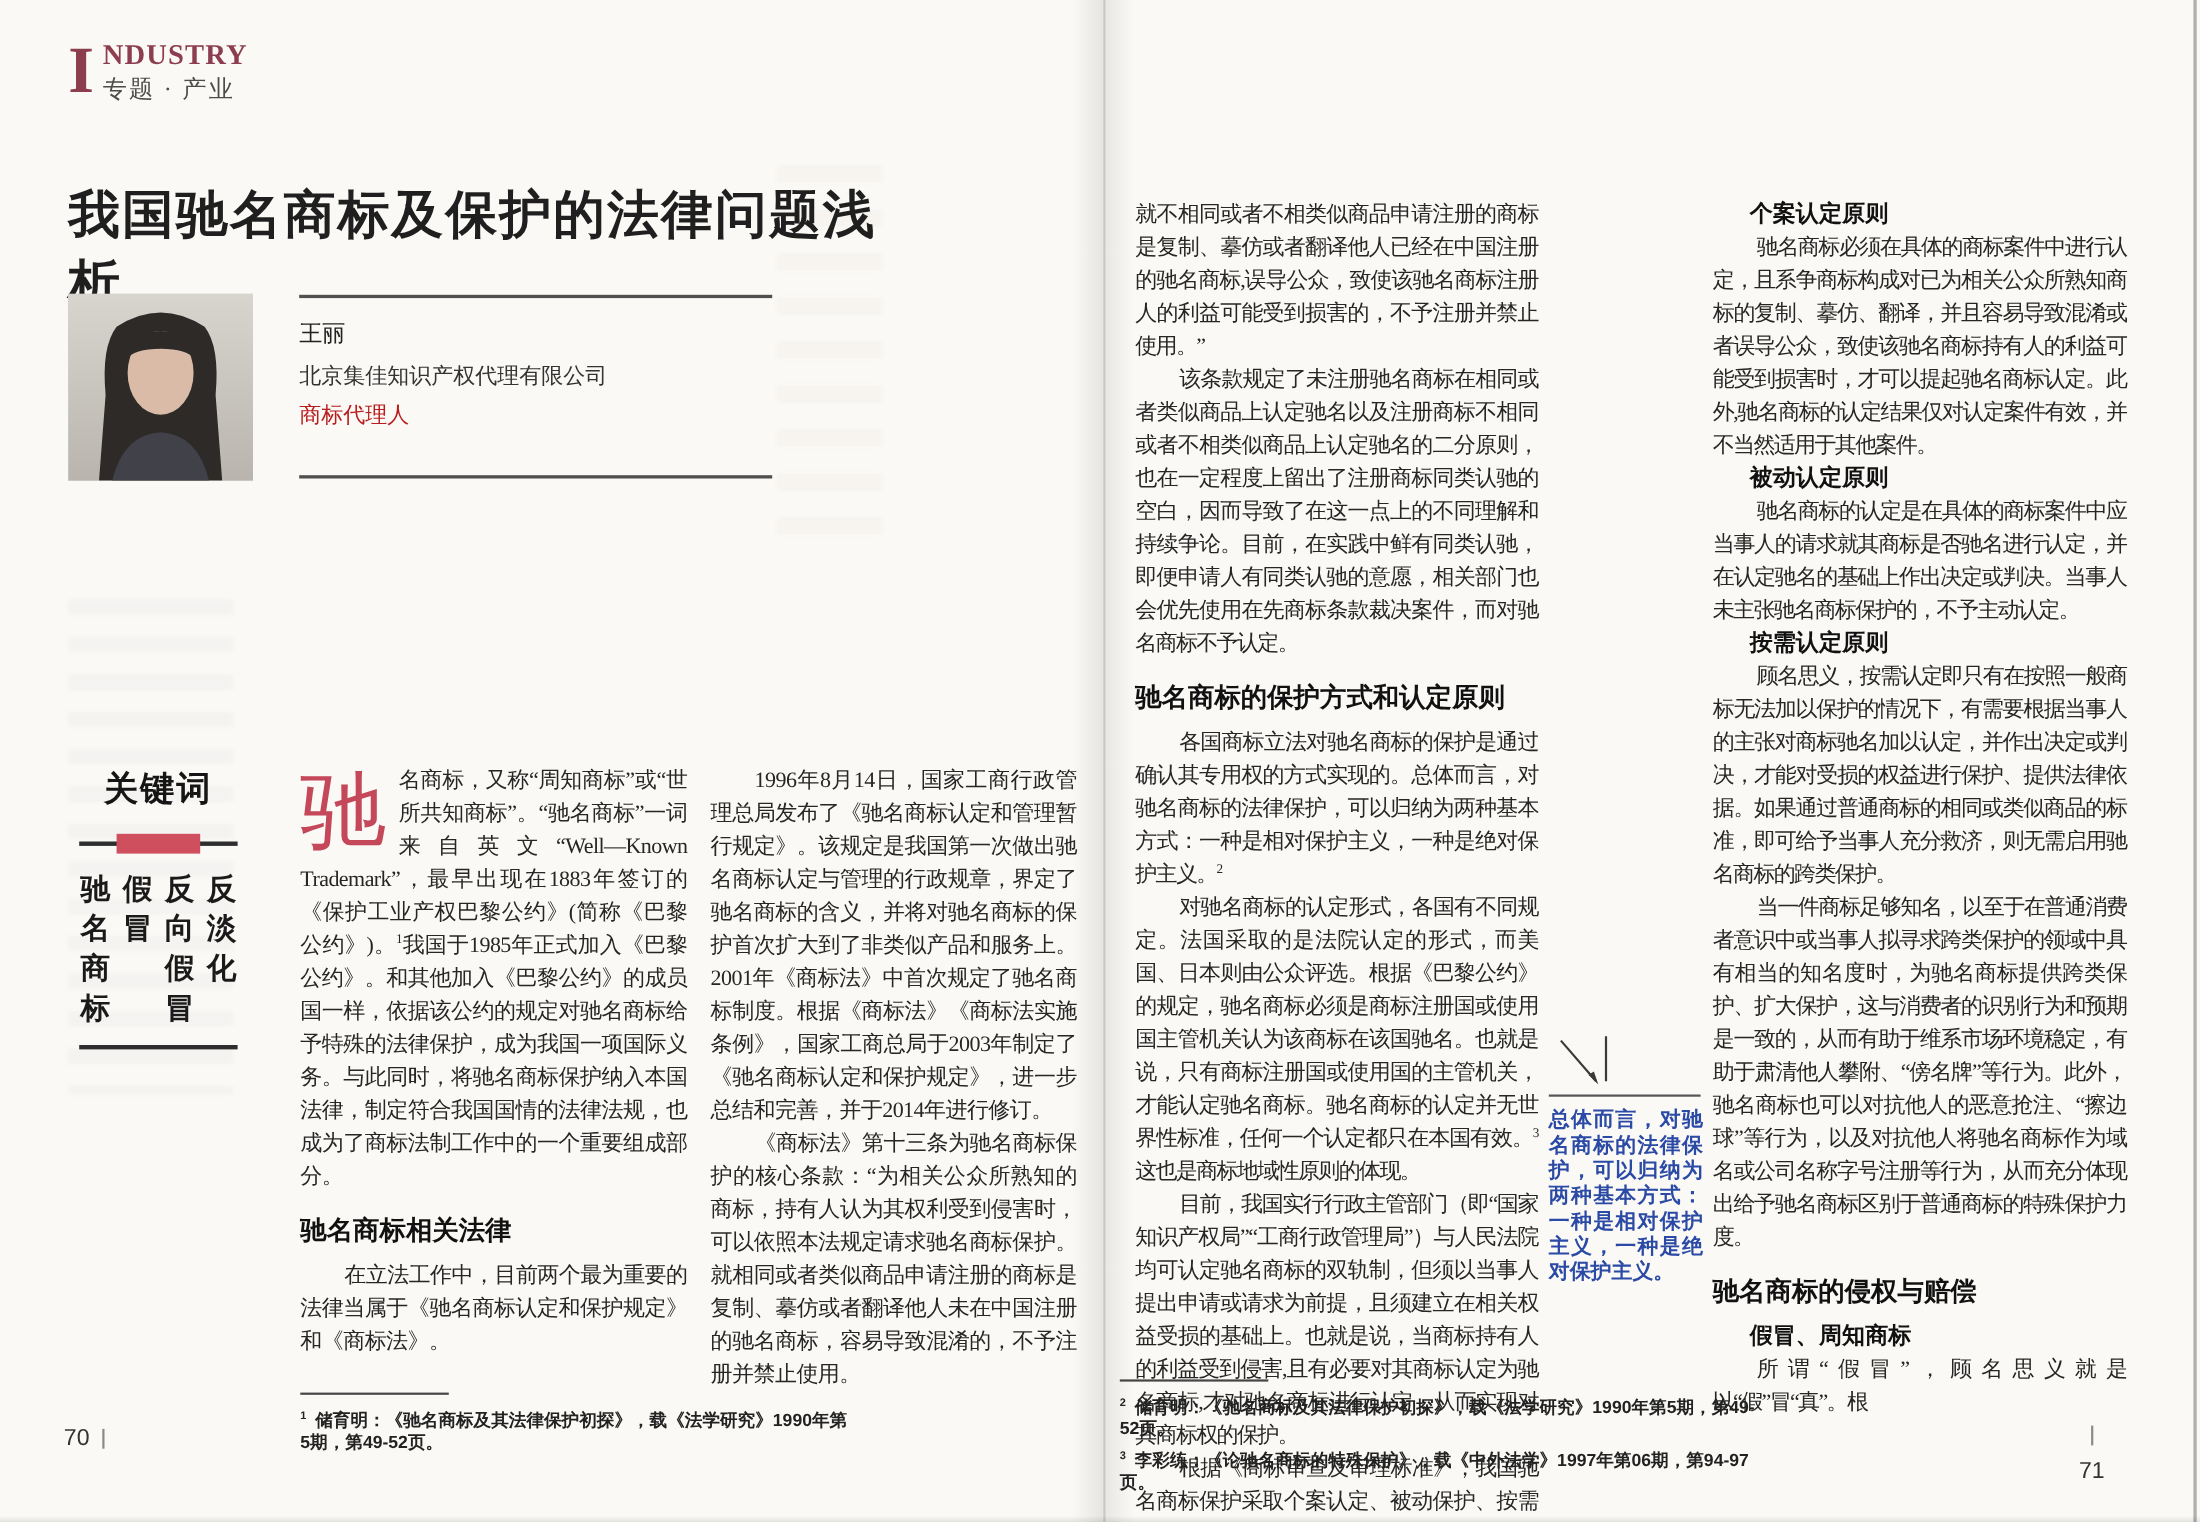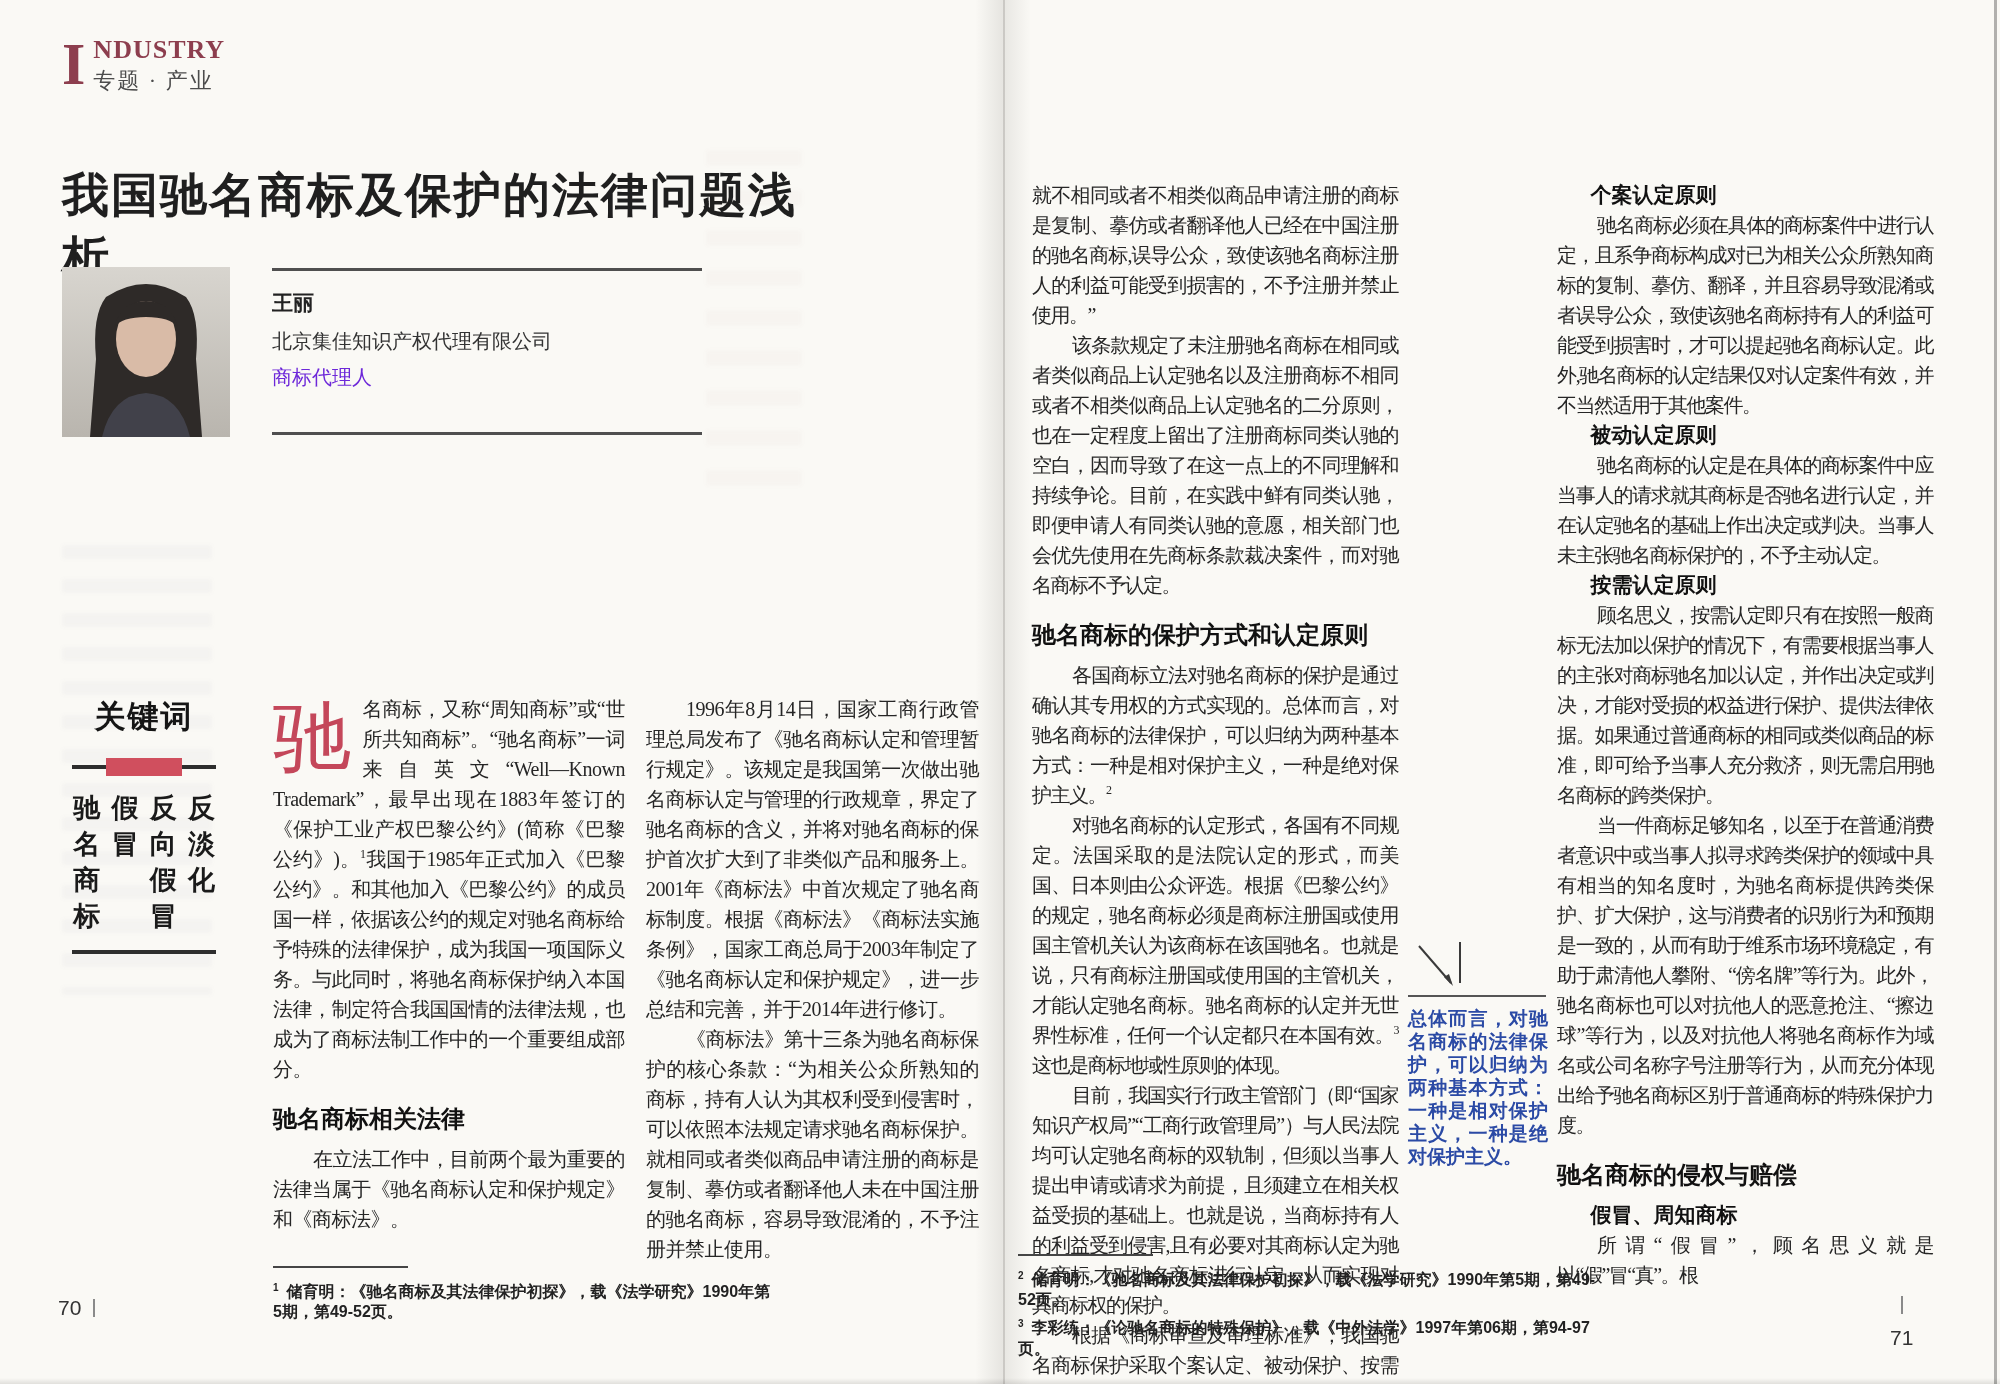--- a/index.html
+++ b/index.html
@@ -27,24 +27,24 @@
   .hdr-right .brand sup{font-size:12px;}
   .hdr-right .date{font-size:24px;margin-top:8px;color:#222;}
 
   
   .article-title{position:absolute;left:62px;top:164px;width:780px;
                  font-family:"Liberation Sans","DejaVu Sans",sans-serif;
                  font-weight:700;font-size:47px;letter-spacing:2px;color:#1f1f1f;}
   .author-photo{position:absolute;left:62px;top:267px;width:168px;height:170px;overflow:hidden;background:#cfccc7;}
   .author-block{position:absolute;left:272px;top:268px;width:430px;}
   .rule{height:3px;background:#4f4f4f;}
-  .author-block .name{margin-top:18px;font-size:21px;font-weight:700;color:#222;
+  .author-block .name{margin-top:18px;font-size:21px;font-weight:400;color:#222;
                       font-family:"Liberation Sans","DejaVu Sans",sans-serif;}
   .author-block .org{margin-top:11px;font-size:20px;color:#333;font-family:"Liberation Sans","DejaVu Sans",sans-serif;}
-  .author-block .role{margin-top:9px;font-size:20px;color:#6d28d9;font-family:"Liberation Sans","DejaVu Sans",sans-serif;}
+  .author-block .role{margin-top:9px;font-size:20px;color:#b91c1c;font-family:"Liberation Sans","DejaVu Sans",sans-serif;}
   .author-rule-bottom{position:absolute;left:272px;top:432px;width:430px;height:3px;background:#4f4f4f;}
 
   
   .keywords{position:absolute;left:72px;top:696px;width:144px;text-align:center;}
   .keywords .kw-label{font-size:31px;font-weight:700;color:#151515;letter-spacing:2px;}
   .kw-rule-top{position:relative;margin-top:20px;height:18px;}
   .kw-rule-top .line{position:absolute;left:0;top:7px;width:100%;height:4px;background:#2e2e2e;}
   .kw-rule-top .red{position:absolute;left:34px;top:0;width:76px;height:18px;background:#d04f5e;}
   .kw-items{margin-top:14px;display:flex;gap:9px;}
   .kw-items .kw{font-size:27px;font-weight:700;color:#1a1a1a;letter-spacing:1px;}

